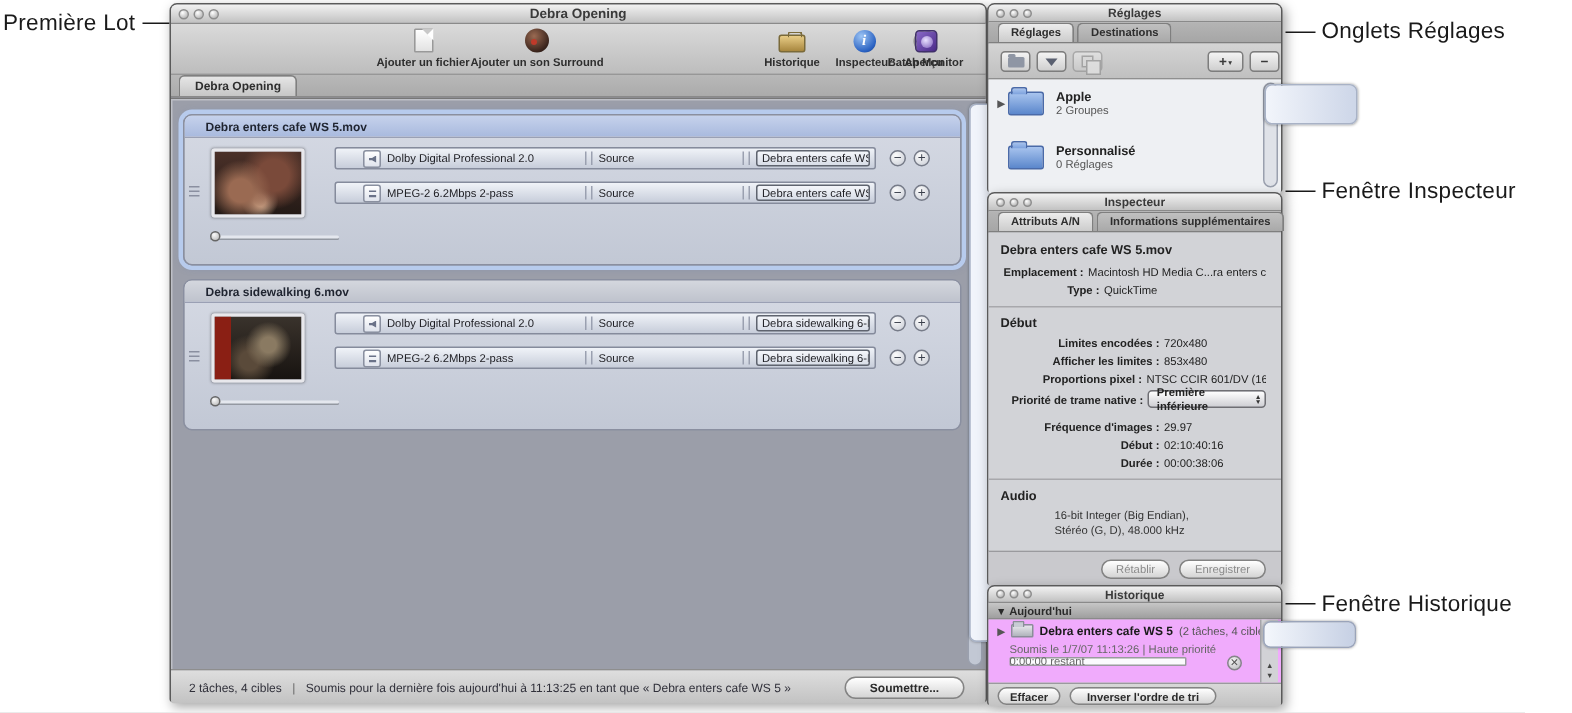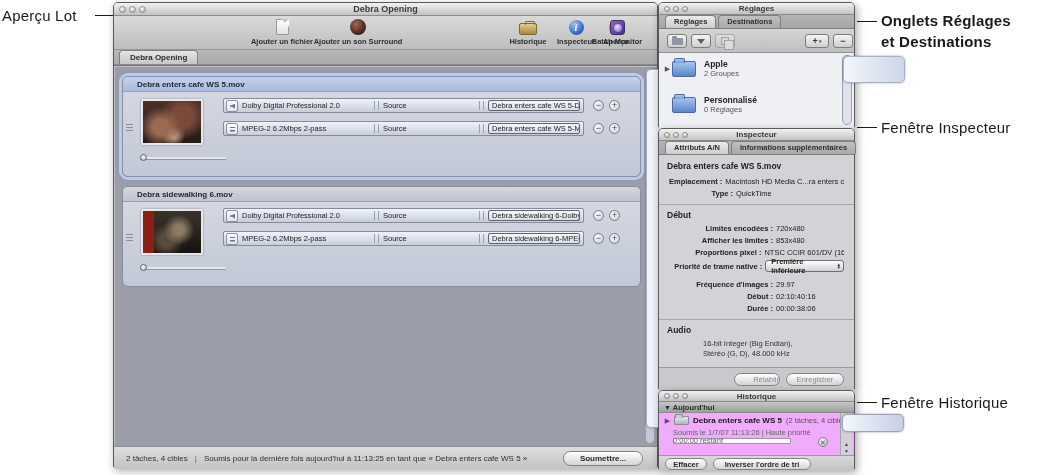--- a/index.html
+++ b/index.html
@@ -90,21 +90,21 @@
       radial-gradient(circle at 40% 70%, #5a4a3a 0 14%, transparent 38%),
       linear-gradient(#3a332c,#171310); }
   .scrub { position:absolute; left:17px; top:77px; width:86px; height:7px; }
   .scrub .line { position:absolute; top:3px; left:0; right:0; height:2px; background:#e4e7ee;
          border-radius:1px; box-shadow:0 1px 0 rgba(0,0,0,.25); }
   .scrub .knob { position:absolute; left:0; top:0; width:7px; height:7px; border-radius:50%;
          background:radial-gradient(circle at 35% 30%, #fafafa, #b5b5b5); border:1px solid #666; }
 
   .trow { position:absolute; left:100px; right:56px; height:15px; display:flex; align-items:center;
          background:linear-gradient(#f0f3f8,#c7cdda); border:1px solid #858b9c; border-radius:2px;
-         font-size:7.5px; color:#1d1d22; }
+         font-size:7.5px; color:#1d1d22;padding-left:16px; }
   .trow .ticon { flex:0 0 12px; height:12px; margin:0 4px 0 2px; border:1px solid #8a90a0;
          border-radius:2px; background:linear-gradient(#fff,#dfe3ec); position:relative; }
   .trow .ticon::after { content:""; position:absolute; left:3px; top:3px; width:5px; height:5px;
          background:#6a7288; }
   .trow .ticon.audio::after { clip-path:polygon(0 35%, 40% 35%, 100% 0, 100% 100%, 40% 65%, 0 65%); }
   .trow .ticon.video::after { clip-path:polygon(0 0, 100% 0, 100% 30%, 0 30%, 0 70%, 100% 70%, 100% 100%, 0 100%); }
   .trow .tname { flex:0 0 128px; white-space:nowrap; overflow:hidden; }
   .trow .tdiv { flex:0 0 5px; height:9px; border-left:1px solid #9aa0b0; border-right:1px solid #9aa0b0; margin:0 4px; }
   .trow .tdest { flex:0 0 92px; white-space:nowrap; overflow:hidden; }
   .trow .tout { flex:1; height:11px; line-height:10px; margin-right:3px; border:1px solid #5f646f;
@@ -198,26 +198,25 @@
   .hist-scroll .arr { position:absolute; left:0; right:0; text-align:center; font-size:5px; color:#444; }
   .hist-footer { position:relative; height:16px; background:linear-gradient(#d8d8d8,#c2c2c2);
          border-top:1px solid #9a9a9e; border-radius:0 0 2px 2px; }
   .hist-footer .pill { position:absolute; top:2px; height:12px; font-size:7.5px; font-weight:bold; }
 </style>
 </head>
 <body>
 
 <div class="canvas">
 
-  <div class="co-label" style="left:2px; top:7px;">Aperçu Lot</div>
+  <div class="co-label" style="left:2px; top:7px;">Première Lot</div>
   <div class="co-line" style="left:95px; top:15px; width:18px;"></div>
 
-  <div class="co-label" style="left:881px; top:12px;font-weight:bold;">
+  <div class="co-label" style="left:881px; top:12px;">
     <div>Onglets Réglages</div>
-    <div style="margin-top:4px;">et Destinations</div>
   </div>
   <div class="co-line" style="left:857px; top:21px; width:20px;"></div>
 
   <div class="co-label" style="left:881px; top:119px;">Fenêtre Inspecteur</div>
   <div class="co-line" style="left:857px; top:127px; width:20px;"></div>
 
   <div class="co-label" style="left:881px; top:394px;">Fenêtre Historique</div>
   <div class="co-line" style="left:857px; top:402px; width:20px;"></div>
 
   <div class="window" style="left:113px; top:2px; width:545px; height:466px;">
@@ -471,21 +470,21 @@
         <span class="val">00:00:38:06</span>
       </div>
       <div class="isec"></div>
       <div class="isec-title">Audio</div>
       <div class="audio-lines">
         <div>16-bit Integer (Big Endian),</div>
         <div>Stéréo (G, D), 48.000 kHz</div>
       </div>
     </div>
     <div class="insp-footer">
-      <button class="pill" style="right:74px; width:46px;text-align:right;">Rétablir</button>
+      <button class="pill" style="right:74px; width:46px;">Rétablir</button>
       <button class="pill" style="right:10px; width:58px;">Enregistrer</button>
     </div>
   </div>
 
   <div class="window" style="left:658px; top:390px; width:197px; height:80px;">
     <div class="titlebar small" style="height:11px;">
       <div class="traffic small">
         <span></span>
         <span></span>
         <span></span>

